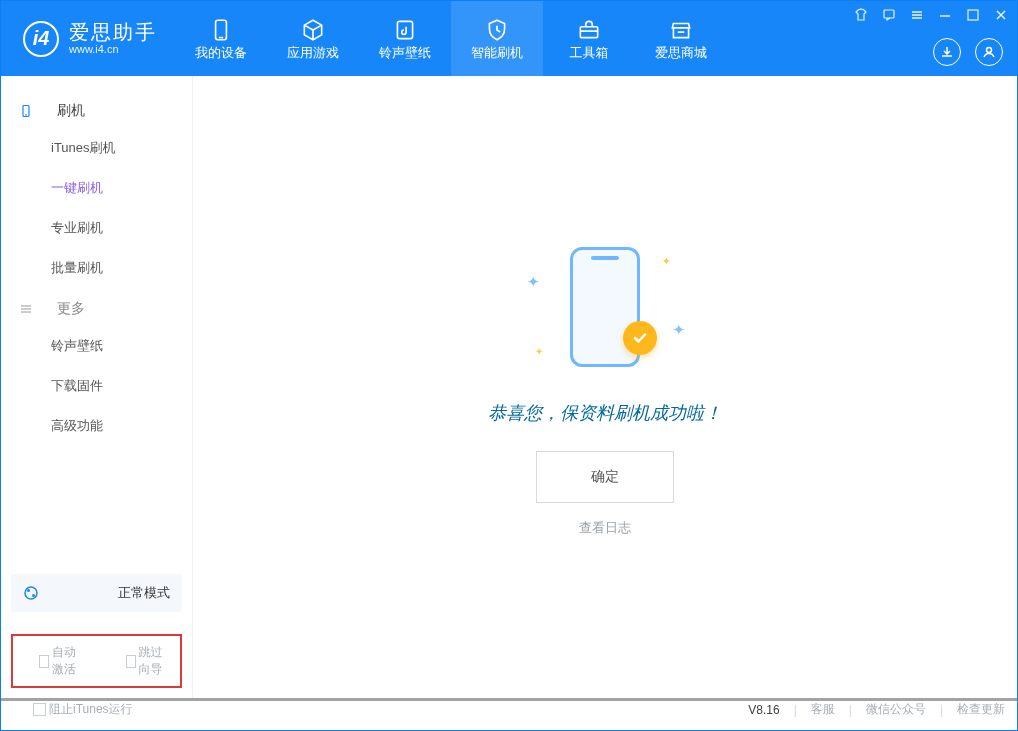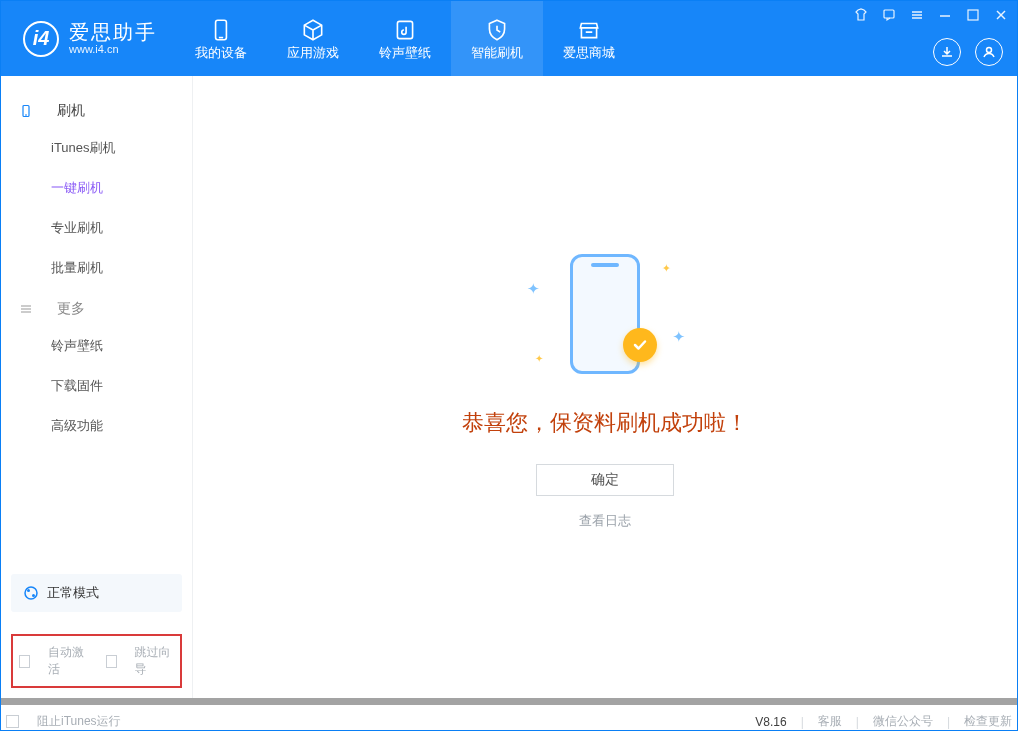--- a/index.html
+++ b/index.html
@@ -28,46 +28,46 @@
 
 
 .body { flex: 1; display: flex; min-height: 0; }
 .sidebar { width: 192px; border-right: 1px solid #eef0f2; background: #fff; display: flex; flex-direction: column; }
 .side-scroll { flex: 1; overflow: auto; padding-top: 14px; }
 .side-group-h { display: flex; align-items: center; gap: 24px; padding: 12px 18px 8px; color: #444; font-size: 14px; }
 .side-group-h svg { width: 14px; height: 14px; }
 .side-item { padding: 11px 18px 11px 50px; font-size: 13px; color: #555; cursor: pointer; }
 .side-item.active { color: #8b5cf6; }
 
-.mode-box, .device-box { margin: 8px 10px 0; background: #f4f8fc; border-radius: 3px; padding: 10px 12px; display: flex; align-items: center; gap: 8px; font-size: 13px; color: #2a75d0; }
+.mode-box, .device-box { margin: 8px 10px 0; background: #f4f8fc; border-radius: 3px; padding: 10px 12px; display: flex; align-items: center; gap: 8px; font-size: 13px; color: #2a75d0; justify-content: space-between; }
 .device-box { flex-direction: column; align-items: flex-start; gap: 4px; color: #1786f9; font-weight: 500; }
 .device-box .row1 { display: flex; align-items: center; gap: 8px; }
 .badge { display: inline-block; background: #e3f0ff; color: #4a9bf1; border-radius: 10px; padding: 1px 10px; font-size: 12px; font-weight: normal; }
 .device-sub { color: #b6bdc5; font-size: 12px; font-weight: normal; padding-left: 24px; }
 
 .check-row { margin: 22px 10px 10px; border: 2px solid #d93a3a; padding: 8px 6px; display: flex; gap: 18px; align-items: center; font-size: 12px; color: #a8aeb5; }
-.chk { display: flex; align-items: center; gap: 18px; cursor: pointer; }
+.chk { display: flex; align-items: center; gap: 3px; cursor: pointer; margin-left: 20px; }
 .chk-box { width: 13px; height: 13px; border: 1px solid #c9ced4; background: #fff; }
 
 
 .main { flex: 1; display: flex; flex-direction: column; align-items: center; justify-content: center; position: relative; }
 .illus { position: relative; width: 180px; height: 140px; margin-bottom: 24px; }
 .phone { position: absolute; left: 50%; top: 50%; transform: translate(-50%,-50%); width: 70px; height: 120px; border: 3px solid #6fb7ff; border-radius: 12px; background: #f3f9ff; }
 .phone::before { content: ""; position: absolute; top: 6px; left: 50%; transform: translateX(-50%); width: 28px; height: 4px; background: #6fb7ff; border-radius: 2px; }
 .check-badge { position: absolute; right: 38px; bottom: 22px; width: 34px; height: 34px; background: #ffb81c; border-radius: 50%; display: flex; align-items: center; justify-content: center; box-shadow: 0 3px 6px rgba(255,184,28,.4); }
 .check-badge svg { width: 18px; height: 18px; }
 .spark { position: absolute; color: #7fc3ff; font-size: 15px; }
 .spark.s1 { left: 12px; top: 36px; } .spark.s2 { right: 24px; top: 18px; color: #ffc94a; font-size: 11px; } .spark.s3 { right: 10px; bottom: 38px; } .spark.s4 { left: 20px; bottom: 20px; color: #ffc94a; font-size: 10px; }
 
-.msg { font-size: 22px; color: #c2410c; margin-bottom: 26px; }
-.ok-btn { width: 138px; height: 32px; border: 1px solid #d6dade; background: #fff; font-size: 14px; color: #555; cursor: pointer; margin-bottom: 16px; }
+.msg { font-size: 18px; color: #0369a1; margin-bottom: 26px; font-style: italic; }
+.ok-btn { width: 138px; height: 52px; border: 1px solid #d6dade; background: #fff; font-size: 14px; color: #555; cursor: pointer; margin-bottom: 16px; }
 .log-link { font-size: 13px; color: #9aa1a9; cursor: pointer; text-decoration: none; }
 
 
-.footer { height: 32px; border-top: 7px solid #a3a3a3; display: flex; align-items: flex-end; padding: 0 5px; font-size: 12px; color: #a8aeb5; }
+.footer { height: 32px; border-top: 3px solid #a3a3a3; display: flex; align-items: flex-start; padding: 0 12px; font-size: 12px; color: #a8aeb5; }
 .footer .left { display: flex; align-items: center; gap: 6px; }
 .footer .right { margin-left: auto; display: flex; align-items: center; gap: 14px; }
 .footer .version { color: #404040; }
 .footer .sep { color: #d6dade; }
 .footer .flink { color: #a8aeb5; cursor: pointer; }
 </style>
 </head>
 <body>
 
 <div class="header">
@@ -107,20 +107,29 @@
       <span>铃声壁纸</span>
     </div>
     <div class="navtab active">
       <div class="navtab-icon">
           <svg viewBox="0 0 24 24" fill="none" stroke="#fff" stroke-width="1.5">
             <path d="M12 3l7 3v5c0 5-3 8-7 10-4-2-7-5-7-10V6z"></path>
             <path d="M12 8v4l3 2"></path>
           </svg>
         </div>
       <span>智能刷机</span>
+    </div>
+    <div class="navtab">
+      <div class="navtab-icon">
+          <svg viewBox="0 0 24 24" fill="none" stroke="#fff" stroke-width="1.5">
+            <rect x="4" y="9" width="16" height="10" rx="1"></rect>
+            <path d="M9 9V7a3 3 0 016 0v2M4 13h16"></path>
+          </svg>
+        </div>
+      <span>工具箱</span>
     </div>
     <div class="navtab">
       <div class="navtab-icon">
           <svg viewBox="0 0 24 24" fill="none" stroke="#fff" stroke-width="1.5">
             <path d="M4 10h16l-1-4H5zM5 10v9h14v-9M9 14h6"></path>
           </svg>
         </div>
       <span>爱思商城</span>
     </div>
   </div>

